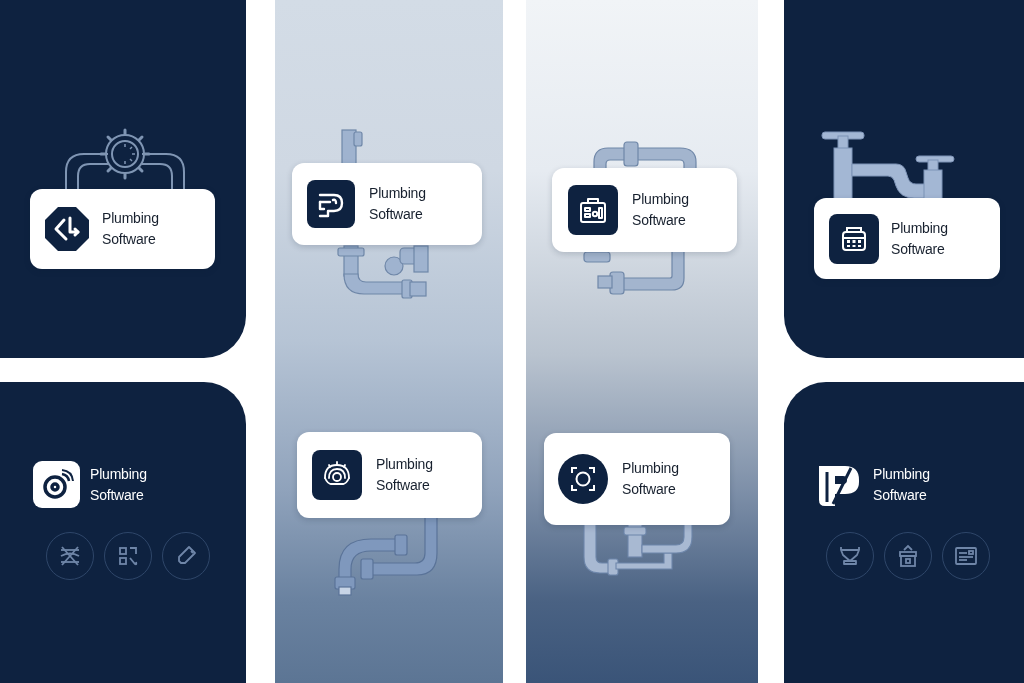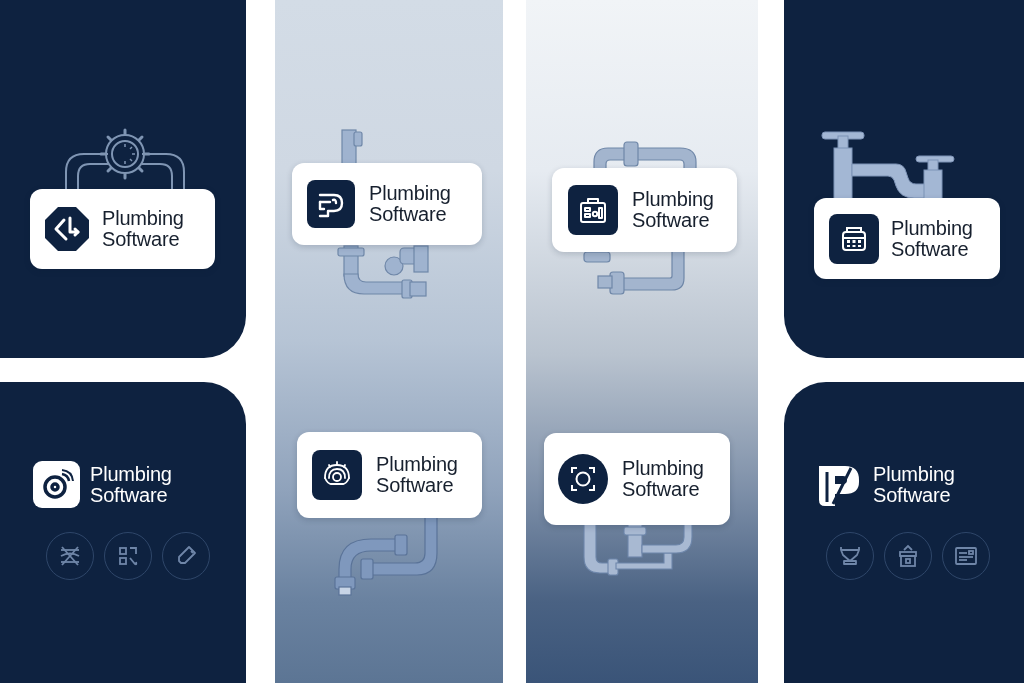--- a/index.html
+++ b/index.html
@@ -6,21 +6,21 @@
   body{width:1024px;height:683px;background:#ffffff;position:relative;overflow:hidden;font-family:"Liberation Sans",sans-serif;}
   .panel{position:absolute;overflow:hidden;}
   .navy{background:#0e2240;}
   #p-tl{left:0;top:0;width:246px;height:358px;border-bottom-right-radius:42px;}
   #p-bl{left:0;top:382px;width:246px;height:301px;border-top-right-radius:42px;}
   #p-tr{left:784px;top:0;width:240px;height:358px;border-bottom-left-radius:42px;}
   #p-br{left:784px;top:382px;width:240px;height:301px;border-top-left-radius:42px;}
   #col2{left:275px;top:0;width:228px;height:683px;background:linear-gradient(180deg,#d3dce6 0%,#cfd8e3 25%,#b6c4d5 50%,#8fa2bb 72%,#6a82a0 88%,#5c7594 100%);}
   #col3{left:526px;top:0;width:232px;height:683px;background:linear-gradient(180deg,#f1f4f7 0%,#e6ebf1 25%,#b9c3cf 52%,#7d8fa8 72%,#4a6283 88%,#3a5478 100%);}
   .card{position:absolute;background:#ffffff;border-radius:12px;display:flex;align-items:center;box-shadow:0 2px 6px rgba(10,25,50,0.18);}
-  .logo-text{display:flex;flex-direction:column;color:#17202e;font-size:20px;line-height:21px;letter-spacing:-0.2px;justify-content:space-between;}
+  .logo-text{display:flex;flex-direction:column;color:#17202e;font-size:14px;line-height:21px;letter-spacing:-0.2px;justify-content:space-between;}
   .logo-text.light{color:#ffffff;}
   .icon-box{width:44px;height:44px;border-radius:8px;background:#0e2240;display:flex;align-items:center;justify-content:center;flex-shrink:0;}
   .icon-box.white{background:#ffffff;}
   .icon-box svg{display:block;}
   .deco{position:absolute;}
   .circle-row{position:absolute;display:flex;gap:10px;}
   .circ{width:46px;height:46px;border-radius:50%;border:1px solid #2e4669;display:flex;align-items:center;justify-content:center;}
 </style>
 </head>
 <body>

